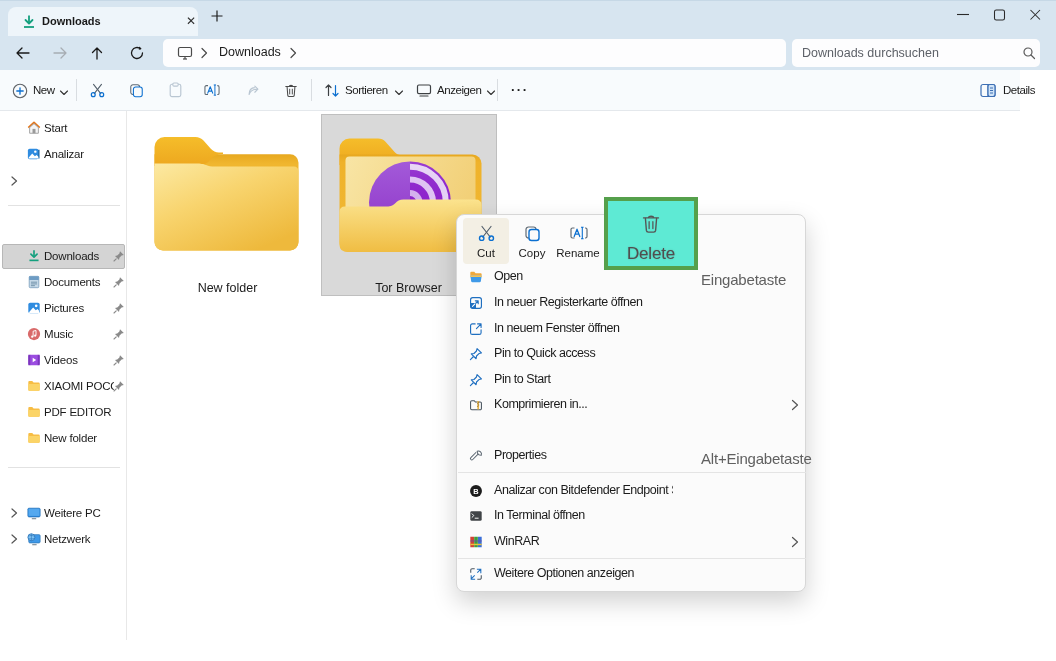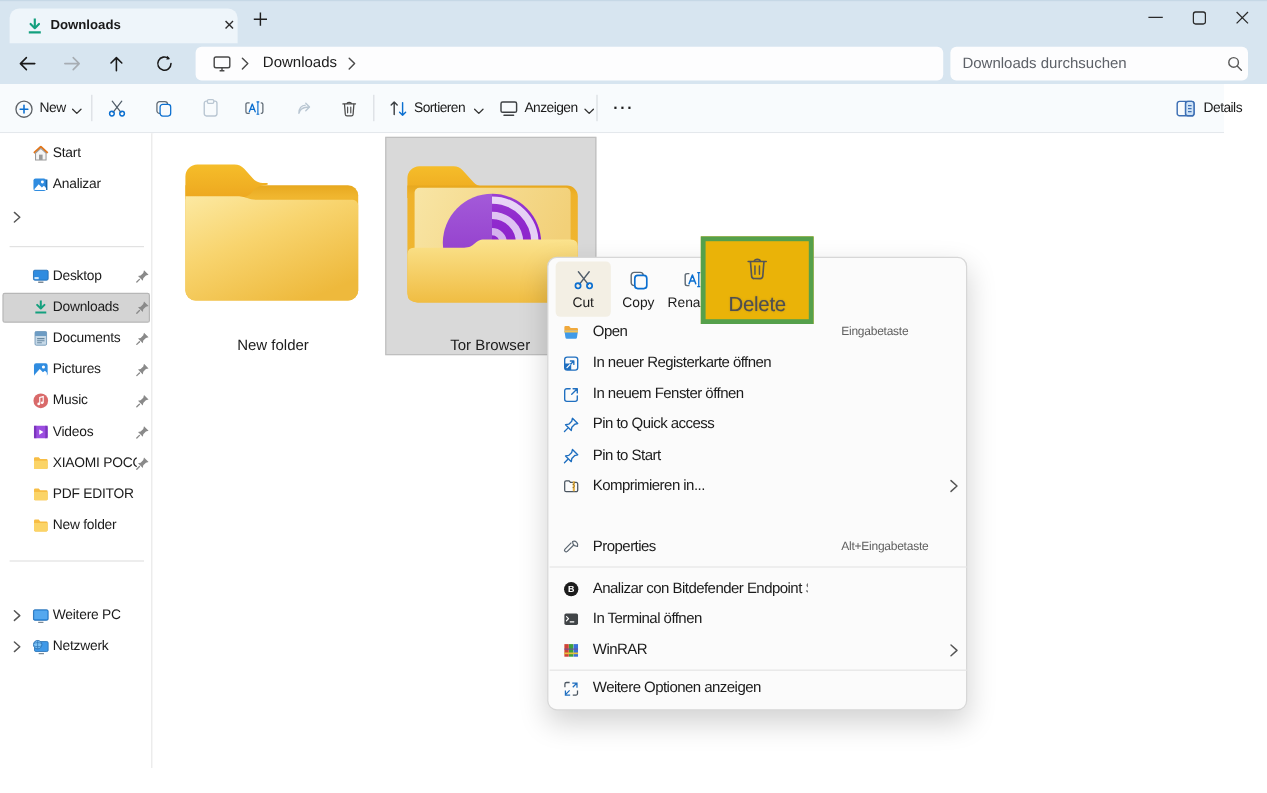--- a/index.html
+++ b/index.html
@@ -34,27 +34,27 @@
   .content { position:absolute; left:128px; top:111px; width:928px; height:529px; background:#fff; }
   .sel { position:absolute; left:321px; top:114px; width:176px; height:182px; background:#d9d9d9; border:1px solid #bfbfbf; }
   .flabel { position:absolute; font-size:12.5px; color:#1b1b1b; text-align:center; }
   
   .status { position:absolute; left:0; top:640px; width:1056px; height:21px; background:#fff; }
   
   .menu { position:absolute; left:456px; top:214px; width:350px; height:378px; background:#fbfbfb; border:1px solid #d7d7d7; border-radius:8px; box-shadow:0 10px 24px rgba(0,0,0,.18); }
   .mrow { position:absolute; left:5px; width:340px; height:25.6px; }
   .micon { position:absolute; left:7px; top:6px; width:14px; height:14px; }
   .mtext { position:absolute; left:32px; top:5px; font-size:12.5px; color:#1b1b1b; white-space:nowrap; letter-spacing:-0.45px; }
-  .mshort { position:absolute; left:239px; top:7px; font-size:10px; color:#606060; white-space:nowrap; letter-spacing:-0.2px;text-align:center; }
+  .mshort { position:absolute; left:239px; top:7px; font-size:15px; color:#606060; white-space:nowrap; letter-spacing:-0.2px;text-align:center; }
   .mchev { position:absolute; left:328px; top:7px; width:10px; height:12px; color:#555; }
   .msep { position:absolute; left:1px; width:348px; height:1px; background:#e4e4e4; }
   .topbtn { position:absolute; top:3px; width:46px; height:46px; text-align:center; }
   .topbtn .lbl { position:absolute; width:100%; top:29px; font-size:11.5px; color:#1b1b1b; }
   
-  .green { position:absolute; left:584px; top:197px; width:94px; height:73px; border:4px solid #55a04b; background:#eab308; z-index:10; }
+  .green { position:absolute; left:604px; top:197px; width:94px; height:73px; border:4px solid #55a04b; background:#5eead4; z-index:10; }
 </style>
 </head>
 <body>
 <div class="win">
 
   <div class="chrome">
       <div class="abs" style="left:0;top:0;width:1056px;height:1px;background:#c6d8e6"></div>
     <div class="tab">
       <svg class="abs" style="left:13px;top:7px" width="16" height="16" viewBox="0 0 16 16">
         <path d="M8 1.5 V9" stroke="#13a07e" stroke-width="1.8" fill="none"></path>
@@ -222,32 +222,20 @@
         <path d="M2 12 L6 7.5 L9 10.5 L11 9 L13 11 V13 H2 Z" fill="#fff"></path>
       </svg>
       <div class="stext">Analizar</div>
     </div>
 
     <svg class="schev" style="top:64px" viewBox="0 0 12 12">
         <path d="M4 2 L8.5 6 L4 10" stroke="#555" stroke-width="1.2" fill="none" stroke-linecap="round" stroke-linejoin="round"></path>
       </svg>
     <div class="abs" style="left:8px;top:94px;width:112px;height:1px;background:#e2e2e2"></div>
 
-    <div class="sitem" style="top:106px">
-      <svg class="sicon" viewBox="0 0 16 16">
-        <rect x="1" y="2.5" width="14" height="9.5" rx="1.3" fill="#2f8ce0" stroke="#1d6ab3" stroke-width="0.8"></rect>
-        <rect x="2" y="9" width="4" height="2" fill="#cfe7fb"></rect>
-        <path d="M5.5 14 H10.5" stroke="#7c8a96" stroke-width="1.3"></path>
-      </svg>
-      <div class="stext">Desktop</div>
-      <svg class="spin" viewBox="0 0 12 12">
-          <path d="M7 1.2 L10.8 5 L8.6 5.6 L6.4 7.8 L6 10 L2 6 L4.2 5.6 L6.4 3.4 Z" fill="#8a8a8a"></path>
-          <path d="M3.2 8.8 L1 11" stroke="#8a8a8a" stroke-width="1.1" stroke-linecap="round"></path>
-        </svg>
-    </div>
 
     <div class="abs" style="left:2px;top:133px;width:123px;height:25px;background:#d4d4d4;border:1px solid #b7b7b7;border-radius:2px"></div>
     <div class="sitem" style="top:132px">
       <svg class="sicon" viewBox="0 0 16 16">
         <path d="M8 1.5 V9" stroke="#13a07e" stroke-width="1.9" fill="none"></path>
         <path d="M4.5 5.8 L8 9.3 L11.5 5.8" stroke="#13a07e" stroke-width="1.9" fill="none" stroke-linejoin="round" stroke-linecap="round"></path>
         <path d="M2.8 13 H13.2" stroke="#13a07e" stroke-width="1.9"></path>
       </svg>
       <div class="stext">Downloads</div>
       <svg class="spin" viewBox="0 0 12 12">

